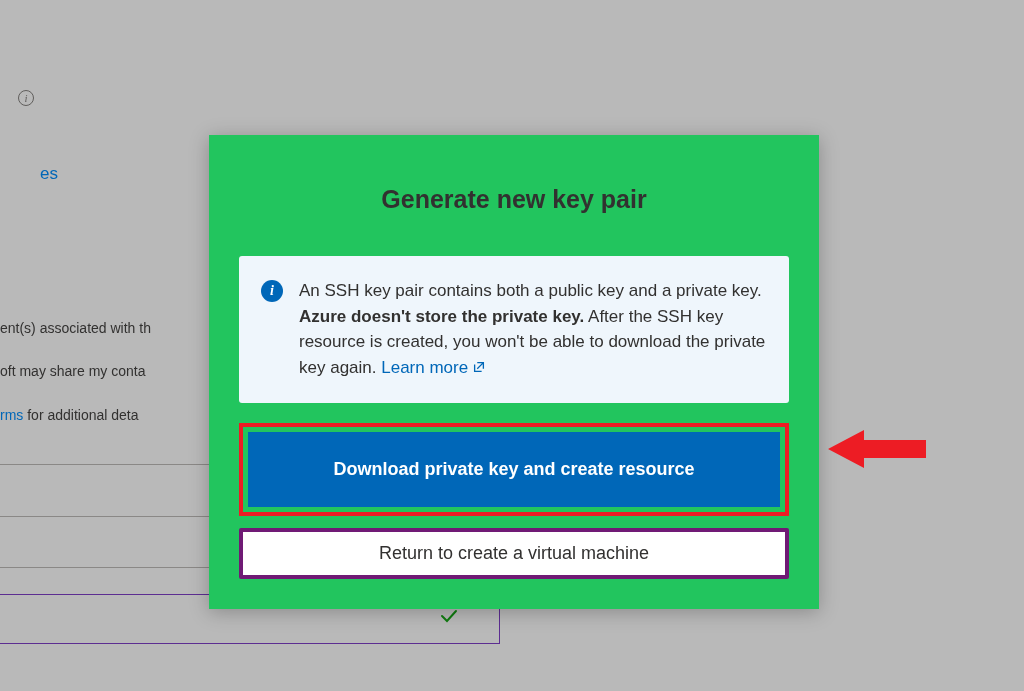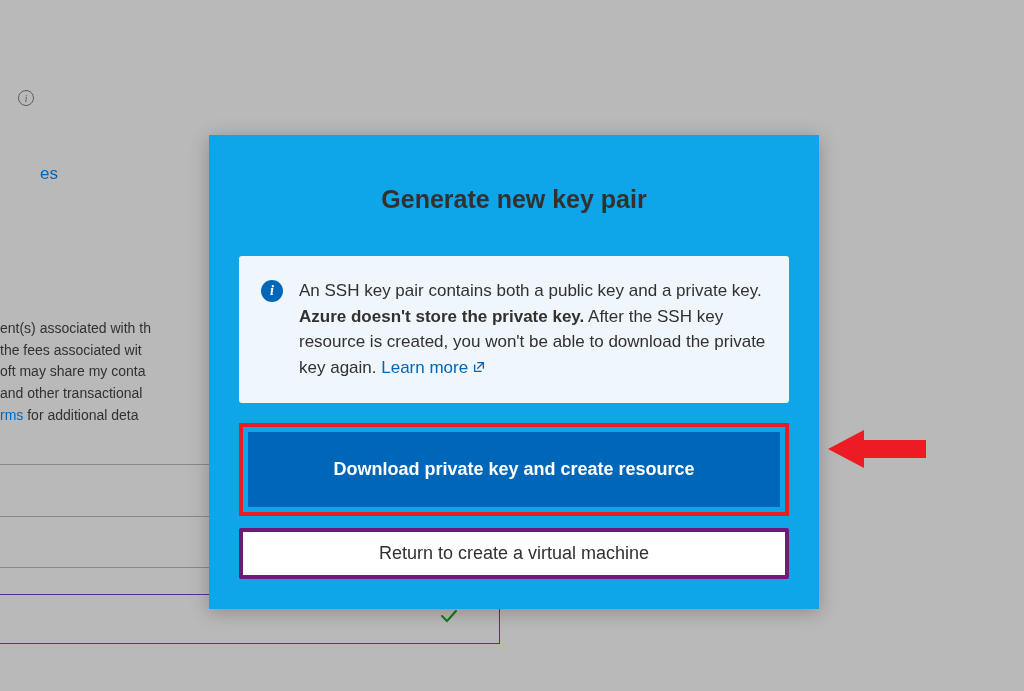--- a/index.html
+++ b/index.html
@@ -75,21 +75,21 @@
     }
     .check-icon {
       color: #107c10;
       font-size: 22px;
     }
     .modal {
       position: absolute;
       top: 135px;
       left: 209px;
       width: 610px;
-      background: #0ea5e9;
+      background: #22c55e;
       box-shadow: 0 3px 18px rgba(0,0,0,0.25);
       padding: 50px 30px 30px 30px;
     }
     .modal-title {
       text-align: center;
       font-size: 25px;
       font-weight: 600;
       color: #323130;
       margin-bottom: 42px;
     }
@@ -169,23 +169,23 @@
     }
   </style>
 </head>
 <body>
 
 <div class="bg-content">
   <div class="info-icon-bg">i</div>
   <div class="bg-link">es</div>
   <div class="bg-text-block">
     <span>ent(s) associated with th</span><br>
-    <span> the fees associated wit</span><br>
+    <br>
     <span>oft may share my conta</span><br>
-    <span>and other transactional</span><br>
+    <br>
     <span class="link-text">rms</span><span> for additional deta</span>
   </div>
   <div class="bg-row bg-row-1"></div>
   <div class="bg-row bg-row-2">
     <span class="check-icon">
       <svg width="20" height="20" viewBox="0 0 20 20">
           <path d="M3 10 L8 15 L17 5" stroke="#107c10" stroke-width="2" fill="none" stroke-linecap="round"></path>
         </svg>
     </span>
   </div>

